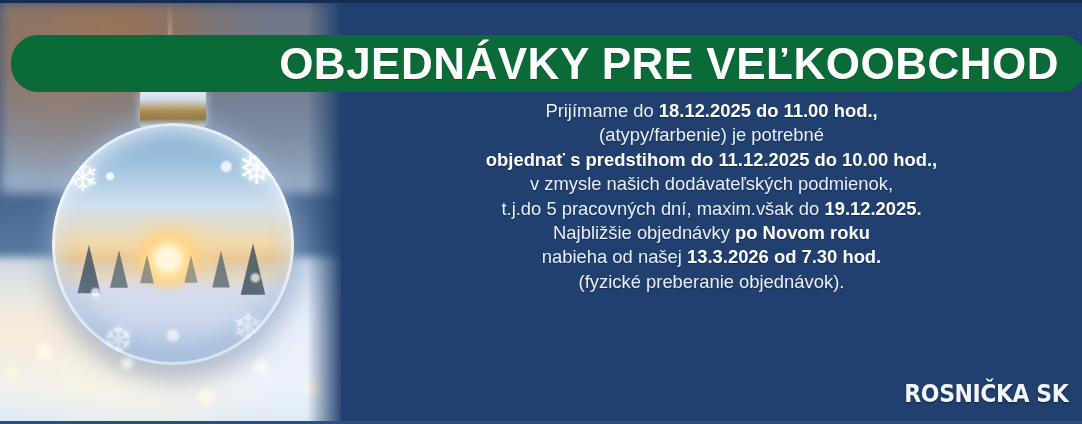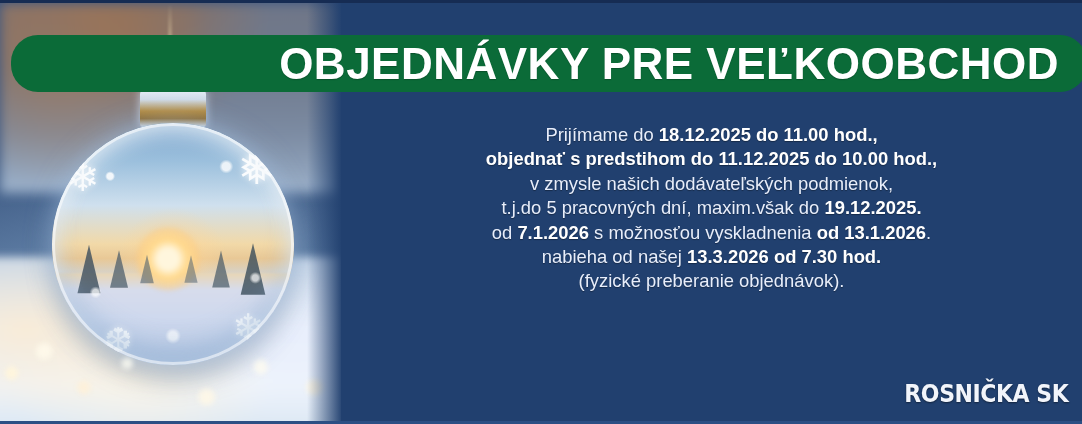--- a/index.html
+++ b/index.html
@@ -201,21 +201,20 @@
   
   .panel {
     position: absolute;
     left: 341px;
     top: 89px;
     right: 0;
     bottom: 0;
     padding: 7px 14px 0 14px;
     box-sizing: border-box;
     text-align: center;
-    margin-top: 24px;
   }
   .line {
     color: #e8eefb;
     font-size: 18.4px;
     line-height: 24.4px;
     white-space: nowrap;
     text-shadow: 0 1px 1px rgba(0,0,0,.35);
   }
   .line b { font-weight: bold; color: #ffffff; }
 
@@ -268,24 +267,25 @@
     <div class="photo-fade"></div>
   </div>
 
   <div class="title-bar">
     <div class="title-text">OBJEDNÁVKY PRE VEĽKOOBCHOD</div>
   </div>
 
   <div class="panel">
     <div id="message-lines">
         <div class="line"><span>Prijímame do </span><b>18.12.2025 do 11.00 hod.,</b></div>
+        <div class="line"><span>(atypy/farbenie) je potrebné</span></div>
         <div class="line"><b>objednať s predstihom do 11.12.2025 do 10.00 hod.,</b></div>
         <div class="line"><span>v zmysle našich dodávateľských podmienok,</span></div>
         <div class="line"><span>t.j.do 5 pracovných dní, maxim.však do </span><b>19.12.2025.</b></div>
-        <div class="line"><span>od </span><b>7.1.2026</b><span> s možnosťou vyskladnenia </span><b>od 13.1.2026</b><span>.</span></div>
+        <div class="line"><span>Najbližšie objednávky </span><b>po Novom roku</b></div>
         <div class="line"><span>nabieha od našej </span><b>13.3.2026 od 7.30 hod.</b></div>
         <div class="line"><span>(fyzické preberanie objednávok).</span></div>
       </div>
   </div>
 
   <div class="logo">ROSNIČKA SK</div>
 
 </div>
 
 </body></html>

